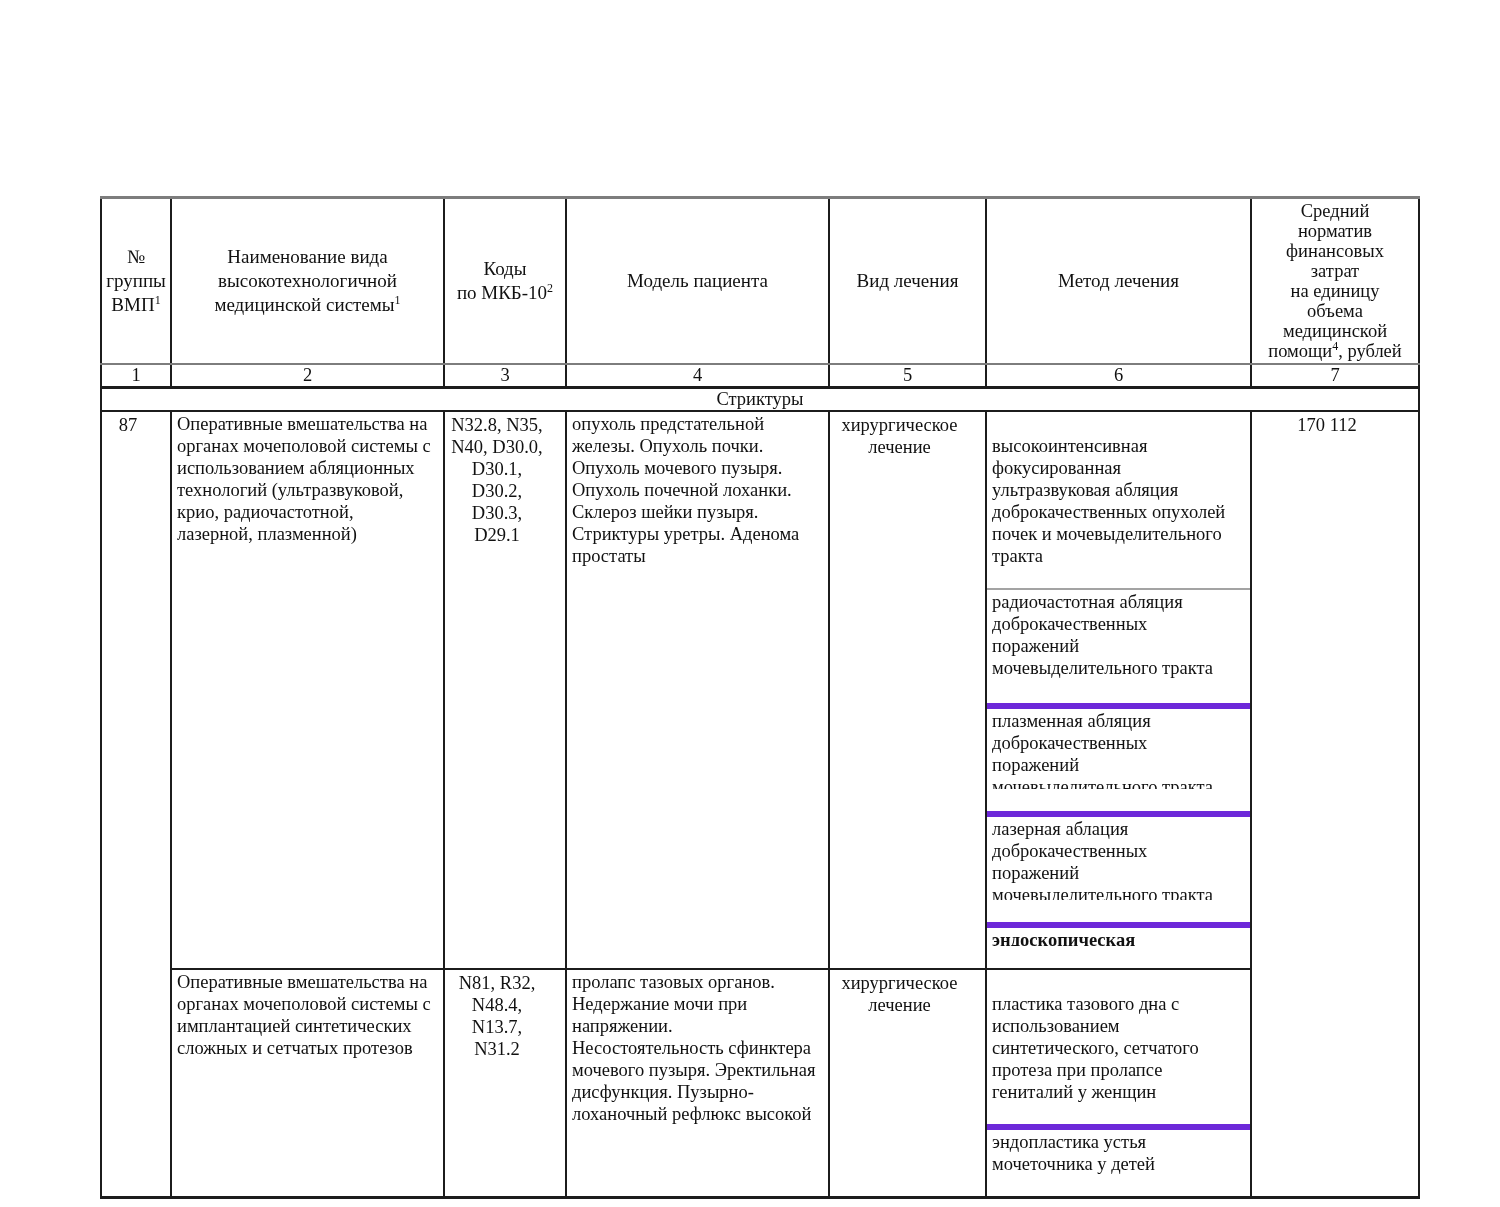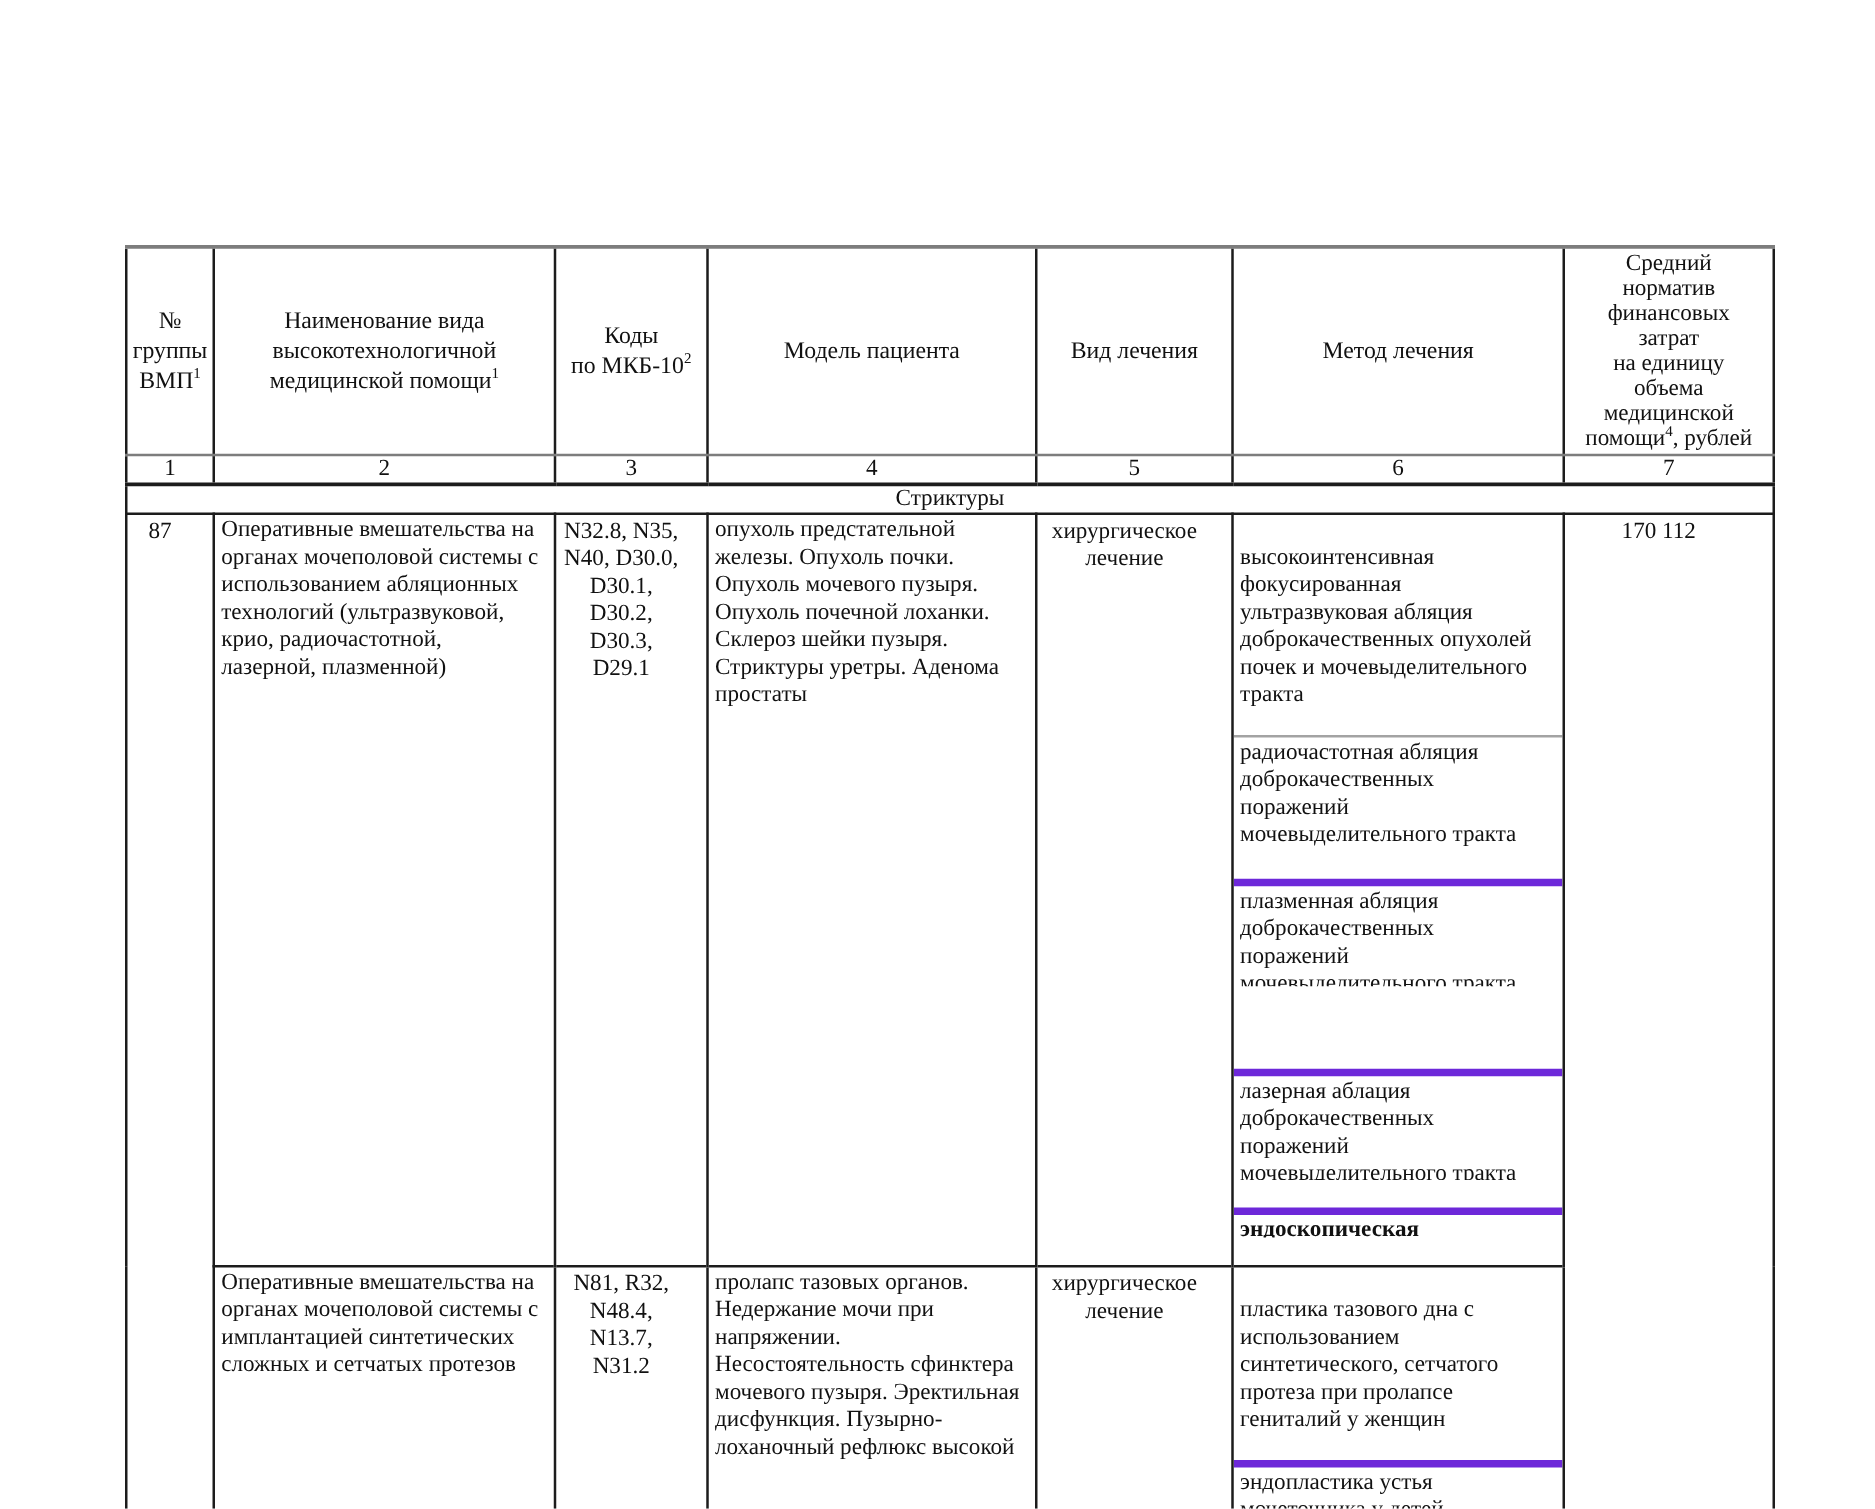--- a/index.html
+++ b/index.html
@@ -90,21 +90,21 @@
     font-size: 18.5px;
     line-height: 22px;
     white-space: pre-line;
     overflow: hidden;
   }
   .mrow + .mrow { border-top: 6px solid #6d28d9; }
   .mrow.light + .mrow, .m1-1 { border-top: 2px solid #a3a3a3; }
   .m1-0 { height: 132px; }
   .m1-1 { height: 93px; }
   .m1-2 { height: 86px; }
-  .m1-3 { height: 89px; margin-top: 44px; }
+  .m1-3 { height: 89px; }
   .m1-4 { height: 24px; font-weight: bold; }
   .m2-0 { height: 110px; }
   .m2-1 { height: 50px; }
 </style>
 </head>
 <body>
 
 <div class="page">
   <table class="vmp">
     <colgroup>
@@ -117,21 +117,21 @@
         <col style="width:168px">
     </colgroup>
 
     <tbody>
         <tr class="hdr">
       <th><span>№
 группы
 ВМП</span><sup>1</sup></th>
       <th><span>Наименование вида
 высокотехнологичной
-медицинской помощи</span><sup>1</sup></th>
+медицинской системы</span><sup>1</sup></th>
       <th><span>Коды
 по МКБ-10</span><sup>2</sup></th>
       <th><span>Модель пациента</span></th>
       <th><span>Вид лечения</span></th>
       <th><span>Метод лечения</span></th>
       <th class="hc7"><span>Средний норматив
 финансовых затрат
 на единицу объема
 медицинской
 помощи</span><sup>4</sup><span>, рублей</span></th>

